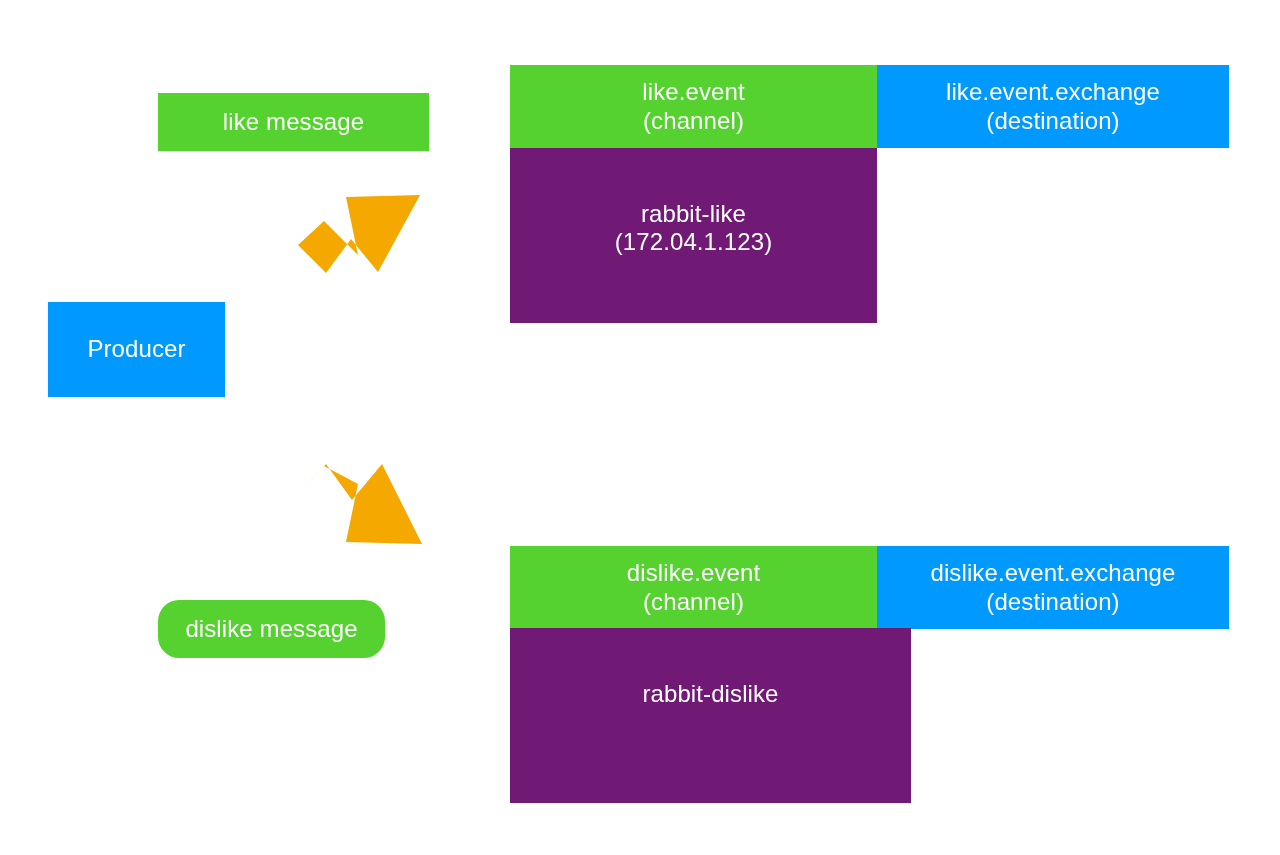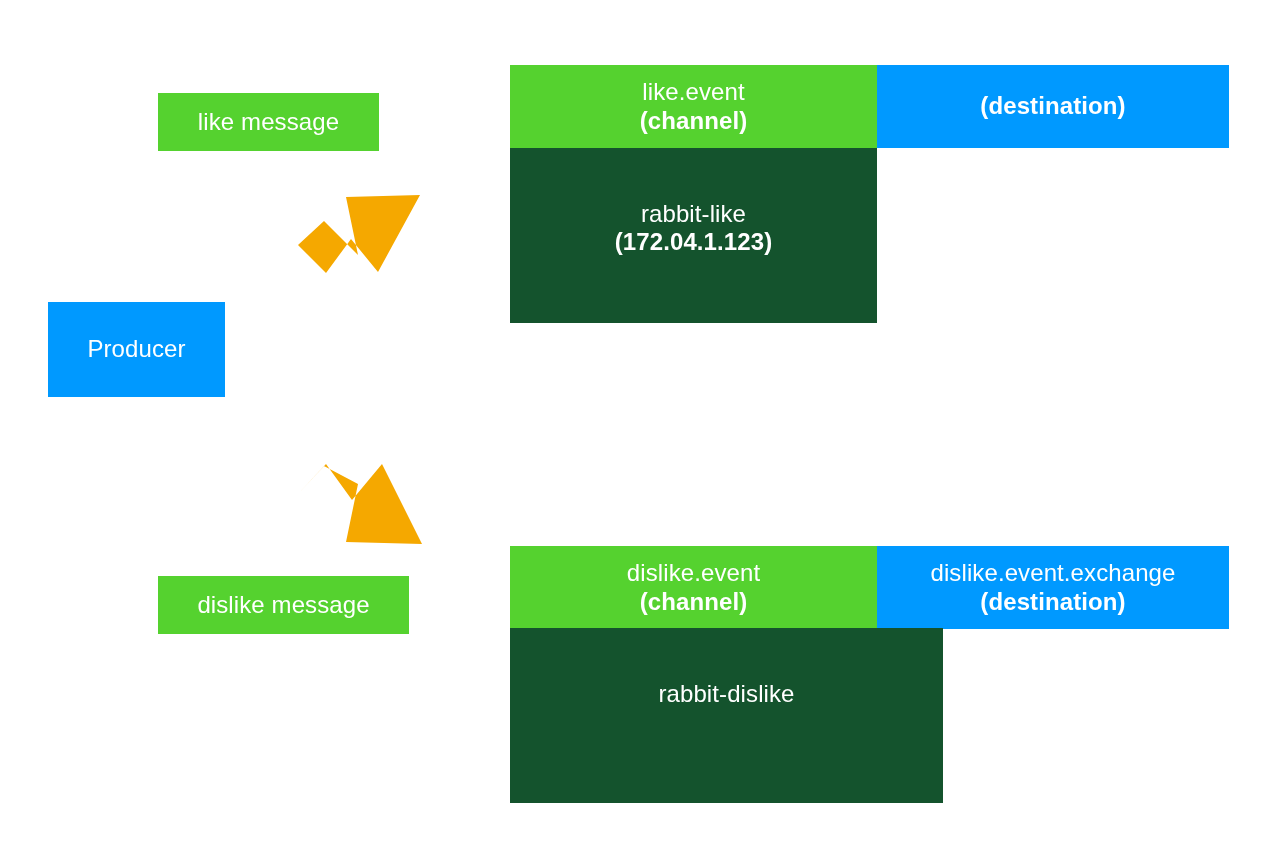--- a/index.html
+++ b/index.html
@@ -24,31 +24,31 @@
     flex-direction: column;
     align-items: center;
     justify-content: center;
     color: #ffffff;
     font-size: 24px;
     line-height: 1.18;
     text-align: center;
     white-space: pre;
     letter-spacing: 0.1px;
   }
-  .box .line2 { display: block; font-weight: bold; }
+  .box .line2 { display: block; }
   .green  { background: #55D22F; }
   .blue   { background: #0099FF; }
-  .red    { background: #14532d; }
+  .red    { background: #701a75; }
 
   
   #like-message-box {
-    left: 158px; top: 93px; width: 221px; height: 58px;
+    left: 158px; top: 93px; width: 271px; height: 58px;
   }
   #dislike-message-box {
-    left: 158px; top: 576px; width: 251px; height: 58px;
+    left: 158px; top: 600px; width: 227px; height: 58px; border-radius: 21px;
   }
   #producer-box {
     left: 48px; top: 302px; width: 177px; height: 95px;
   }
 
   
   #like-channel-box {
     left: 510px; top: 65px; width: 367px; height: 83px;
   }
   #like-destination-box {
@@ -61,21 +61,21 @@
   }
 
   
   #dislike-channel-box {
     left: 510px; top: 546px; width: 367px; height: 83px;
   }
   #dislike-destination-box {
     left: 877px; top: 546px; width: 352px; height: 83px;
   }
   #rabbit-dislike-box {
-    left: 510px; top: 628px; width: 433px; height: 175px;
+    left: 510px; top: 628px; width: 401px; height: 175px;
     justify-content: flex-start;
     padding-top: 52px;
   }
 
   .arrow {
     position: absolute;
   }
   #arrow-up-right {
     left: 294px; top: 193px; width: 134px; height: 84px;
   }
@@ -107,20 +107,21 @@
   <svg class="arrow" id="arrow-down-right" viewBox="0 0 140 86">
     <polygon points="4,34 30,6 64,24 52,82 128,84 88,4 58,40 32,4" fill="#F5A800"></polygon>
   </svg>
 
   <div class="box green" id="like-channel-box">
     <span>like.event</span>
     <span class="line2">(channel)</span>
   </div>
 
   <div class="box blue" id="like-destination-box">
+    <span>like.event.exchange</span>
     <span class="line2">(destination)</span>
   </div>
 
   <div class="box red" id="rabbit-like-box">
     <span>rabbit-like</span>
     <span class="line2">(172.04.1.123)</span>
   </div>
 
   <div class="box green" id="dislike-channel-box">
     <span>dislike.event</span>

